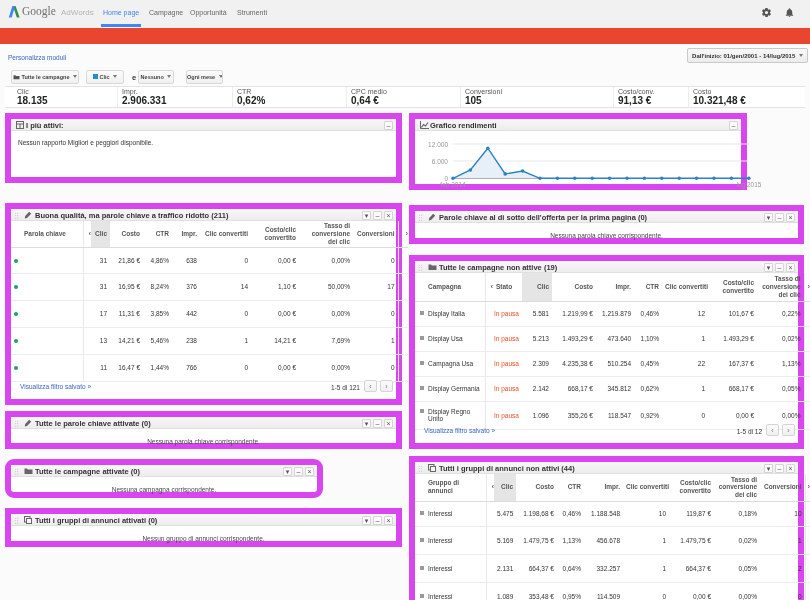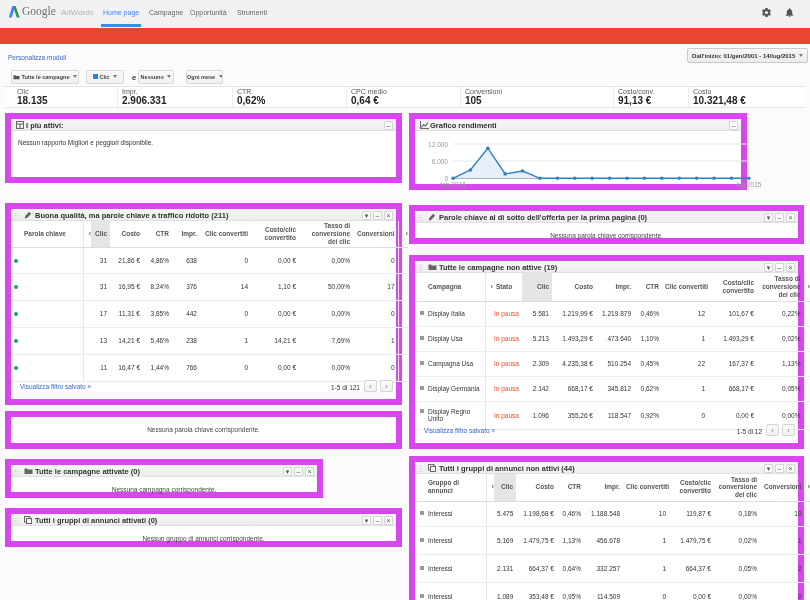--- a/index.html
+++ b/index.html
@@ -419,24 +419,34 @@
   </table>
   <div class="tfoot">
     <span class="vlink">Visualizza filtro salvato »</span>
     <span class="pagin">1-5 di 12</span>
     <span class="pgbtn" style="right:19px;">‹</span>
     <span class="pgbtn" style="right:3px;">›</span>
   </div>
 </div>
 
 <div class="panel" style="left:5px; top:411px; width:397px; height:38px;">
+  <div class="phead">
+    <div class="pdots"></div>
+    <span class="picon">
+        <svg width="8" height="8" viewBox="0 0 8 8">
+          <path d="M5.2 0.8 L7.2 2.8 L3 7 L0.8 7.4 L1.2 5 Z" fill="#666"></path>
+        </svg>
+      </span>
+    <span class="ptitle">Tutte le parole chiave attivate (0)</span>
+    <span class="pbtns"><span class="pbtn">▾</span><span class="pbtn">–</span><span class="pbtn">×</span></span>
+  </div>
   <div class="emptymsg">Nessuna parola chiave corrispondente.</div>
 </div>
 
-<div class="panel" style="left:5px; top:459px; width:318px; height:39px;">
+<div class="panel" style="left:5px; top:459px; width:318px; height:39px;border-radius:9px;">
   <div class="phead">
     <div class="pdots"></div>
     <span class="picon">
         <svg width="9" height="8" viewBox="0 0 9 8">
           <path d="M0.5 1.5 L3 1.5 L3.8 2.5 L8.5 2.5 L8.5 7 L0.5 7 Z" fill="#666"></path>
         </svg>
       </span>
     <span class="ptitle">Tutte le campagne attivate (0)</span>
     <span class="pbtns"><span class="pbtn">▾</span><span class="pbtn">–</span><span class="pbtn">×</span></span>
   </div>

